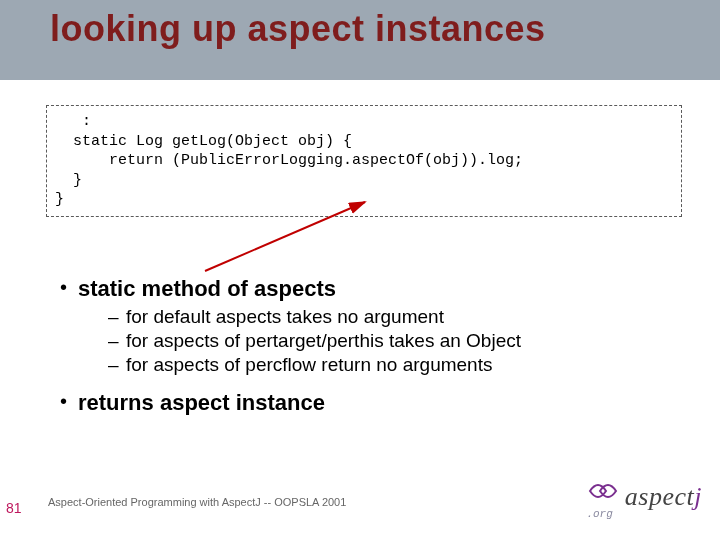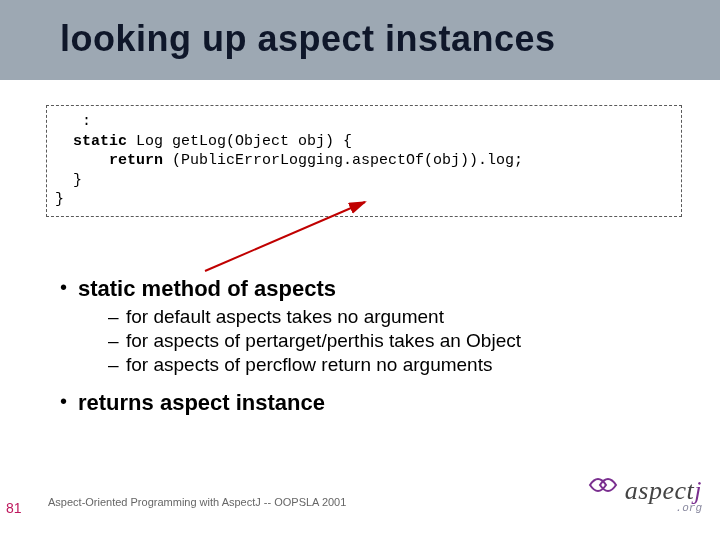--- a/index.html
+++ b/index.html
@@ -1,32 +1,32 @@
 <!DOCTYPE html>
 <html><head>
 <meta charset="utf-8">
 <style>
   html,body{margin:0;padding:0;width:720px;height:540px;overflow:hidden;font-family:Arial,Helvetica,sans-serif;background:#fff;color:#000}
   .slide{position:relative;width:720px;height:540px}
   .title-band{position:absolute;top:0;left:0;right:0;height:80px;background:#9DA8B3}
-  .title-band h1{margin:10px;padding:8px 0 0 50px;font-size:36px;font-weight:bold;color:#0f172a;letter-spacing:0.5px}
+  .title-band h1{margin:0;padding:8px 0 0 50px;font-size:36px;font-weight:bold;color:#7f1d1d;letter-spacing:0.5px}
   .code-box{position:absolute;top:105px;left:46px;width:618px;border:1px dashed #5a5a5a;padding:6px 8px 6px 8px;background:#fff;font-family:"Courier New",monospace;font-size:15px;line-height:1.3}
   .code-box pre{margin:0;white-space:pre;font-family:inherit}
-  .kw{font-weight:bold}
+  .kw{font-weight:normal}
   .arrow{position:absolute;top:196px;left:200px;pointer-events:none}
   .content{position:absolute;top:272px;left:60px;right:40px;font-size:20px}
   .content ul{list-style:none;padding:0;margin:0}
   .content .bullet{display:flex;align-items:flex-start;margin:4px 0}
   .content .bullet .dot{width:18px;flex:0 0 18px}
   .content .bullet .btxt{font-weight:bold;font-size:22px}
   .content .sub{margin:2px 0 2px 48px;font-size:19px}
   .content .sub .dash{display:inline-block;width:18px}
   .page-num{position:absolute;left:6px;bottom:24px;font-size:14px;color:#be185d}
   .footer{position:absolute;left:48px;bottom:32px;font-size:11px;color:#666}
-  .logo{position:absolute;right:18px;bottom:26px;text-align:right}
+  .logo{position:absolute;right:18px;bottom:20px;text-align:left}
   .logo .mark{display:inline-block}
   .logo-txt{font-family:"Times New Roman",serif;font-size:26px;font-style:italic;color:#444;letter-spacing:0.5px}
   .logo-txt .j{color:#7a2f8f}
   .logo-sub{display:block;font-family:Liberation Mono, monospace;font-style:italic;font-size:11px;color:#8a8aa0;margin-top:-4px}
 </style>
 </head>
 <body>
 
 <div class="slide">
   <div class="title-band">

